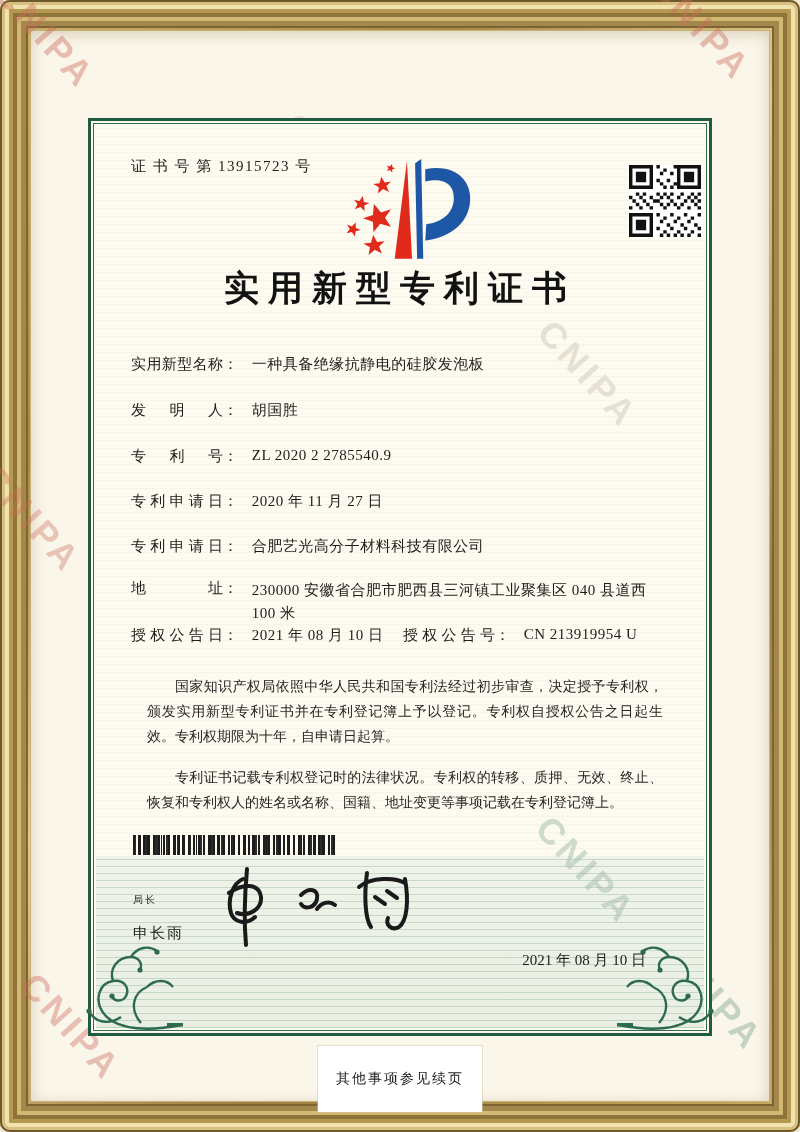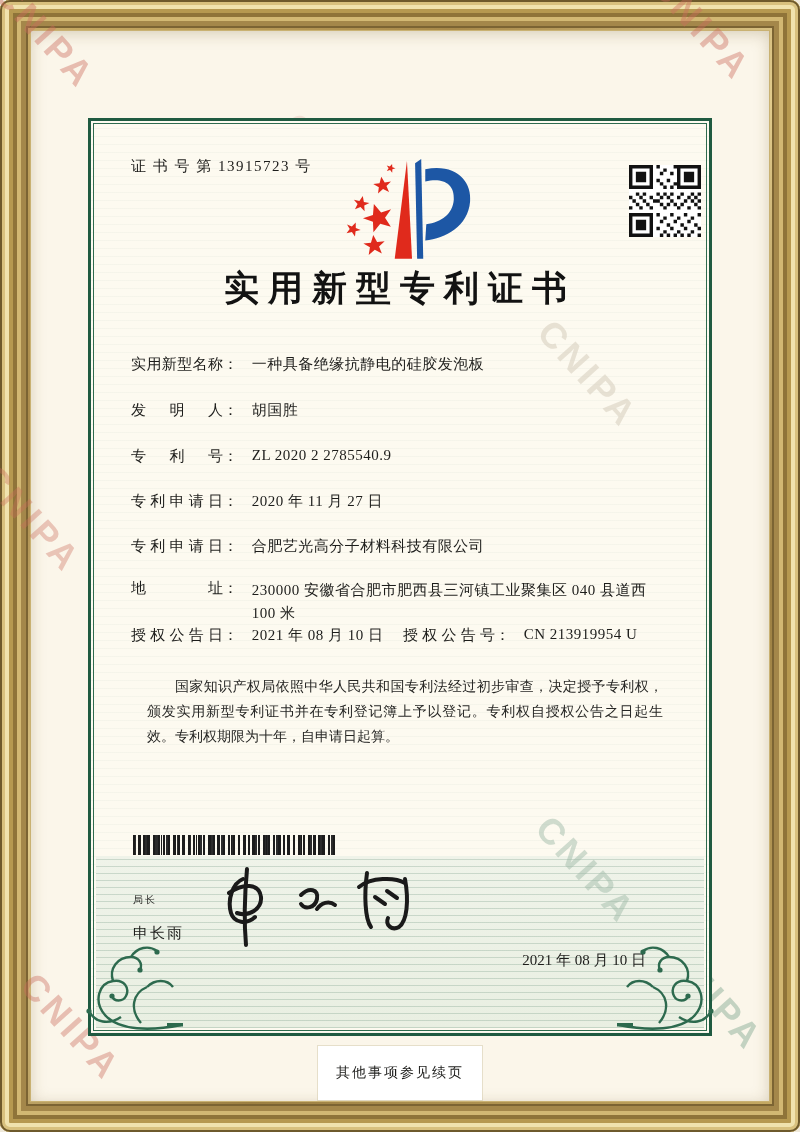--- a/index.html
+++ b/index.html
@@ -89,21 +89,21 @@
   .sig-title{position:absolute;left:42px;top:772px;font-size:10px;letter-spacing:2px;}
   .sig-name{position:absolute;left:42px;top:803px;font-size:15px;letter-spacing:2px;}
   .signature{position:absolute;left:118px;top:744px;width:230px;height:84px;}
   .issue-date{position:absolute;left:398px;top:830px;width:190px;text-align:center;font-size:15px;}
   .page-info{position:absolute;left:0;top:880px;width:100%;text-align:center;font-size:13px;letter-spacing:1px;color:#222;}
   .flourish{position:absolute;width:104px;height:104px;z-index:3;}
   .flo-left{left:-12px;bottom:-16px;}
   .flo-right{right:-12px;bottom:-16px;transform:scaleX(-1);}
   .footer-note{
     position:absolute;left:50%;top:1046px;transform:translateX(-50%);
-    background:#ffffff;padding:18px 18px;font-size:14px;letter-spacing:2px;color:#1d1d1b;
+    background:#ffffff;padding:24px 18px;font-size:14px;letter-spacing:2px;color:#1d1d1b;
     box-shadow:0 0 0 1px rgba(210,200,170,.5);
   }
 </style>
 </head>
 <body>
 
 <div class="frame-base"></div>
 <div class="frame-bevels"></div>
 <div class="mat"></div>
 
@@ -187,20 +187,21 @@
       <span class="flabel">授权公告日</span><span class="fcolon">：</span>
       <span class="fvalue">2021 年 08 月 10 日</span>
       <span class="grant2">
         <span class="flabel">授权公告号</span><span class="fcolon">：</span>
         <span class="fvalue">CN 213919954 U</span>
       </span>
     </div>
 
     <div class="paras">
       <p>国家知识产权局依照中华人民共和国专利法经过初步审查，决定授予专利权，颁发实用新型专利证书并在专利登记簿上予以登记。专利权自授权公告之日起生效。专利权期限为十年，自申请日起算。</p>
+      <p>专利证书记载专利权登记时的法律状况。专利权的转移、质押、无效、终止、恢复和专利权人的姓名或名称、国籍、地址变更等事项记载在专利登记簿上。</p>
     </div>
 
     <div class="barcode"></div>
 
     <div class="sig-title">局长</div>
     <div class="sig-name">申长雨</div>
 
     <svg class="signature" viewBox="0 0 230 84">
       <g fill="none" stroke="#1a1a1a" stroke-width="4" stroke-linecap="round">
         <path d="M34,14 C24,18 18,34 22,48 C25,58 38,60 46,52"></path>

